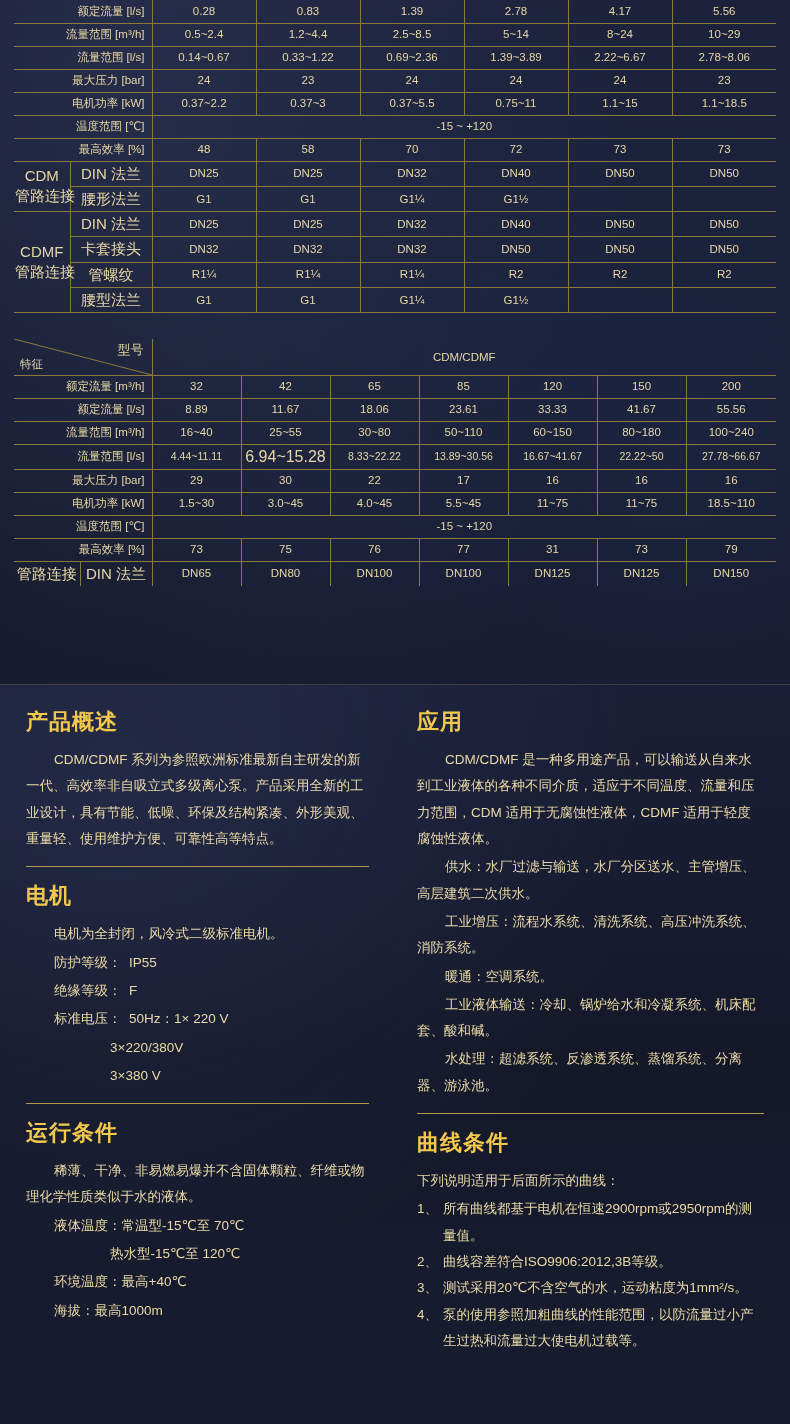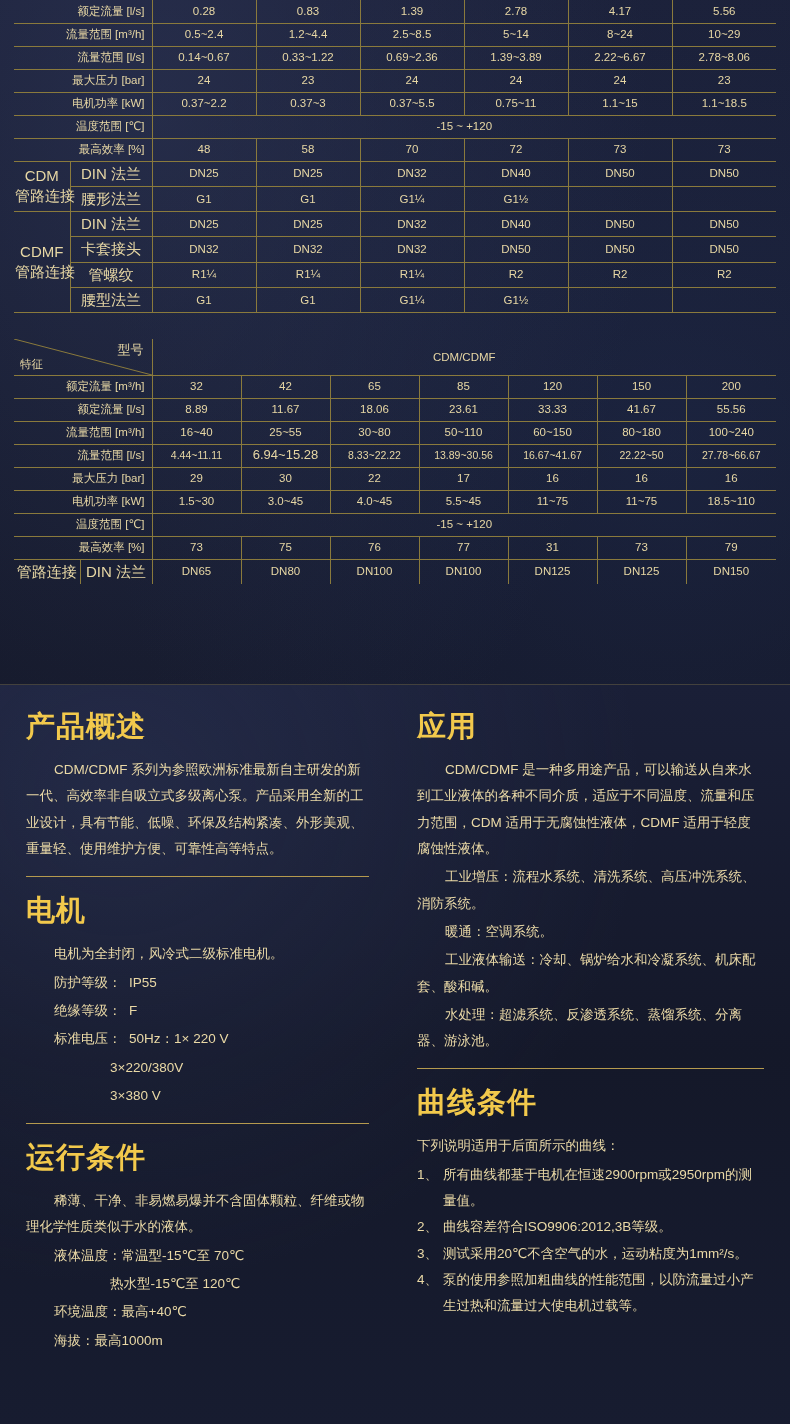--- a/index.html
+++ b/index.html
@@ -82,21 +82,21 @@
     background:
       radial-gradient(ellipse at 15% 15%, rgba(55,65,105,0.35), rgba(0,0,0,0) 55%),
       linear-gradient(180deg, #1a1f37 0%, #141829 50%, #171c30 100%);
     border-top: 1px solid rgba(200,175,100,0.25);
     display: flex;
   }
   .col { width: 395px; padding: 22px 26px 0 26px; }
   .col.right { padding-left: 22px; }
 
   h2.sec {
-    font-size: 29px;
+    font-size: 22px;
     color: #f2c94c;
     margin: 0 0 10px 0;
     font-weight: bold;
     letter-spacing: 1px;
   }
   .hr {
     border: none;
     border-top: 1px solid #b59a4e;
     margin: 14px 0 14px 0;
   }
@@ -314,21 +314,21 @@
           <td>25~55</td>
           <td>30~80</td>
           <td>50~110</td>
           <td>60~150</td>
           <td>80~180</td>
           <td class="noright">100~240</td>
         </tr>
         <tr>
           <td class="lbl noleft" colspan="2"><span>流量范围</span> <span class="unit">[l/s]</span></td>
           <td style="font-size:10.5px">4.44~11.11</td>
-          <td style="font-size:13px">6.94~15.28</td>
+          <td style="font-size:16px">6.94~15.28</td>
           <td style="font-size:10.5px">8.33~22.22</td>
           <td style="font-size:10.5px">13.89~30.56</td>
           <td style="font-size:10.5px">16.67~41.67</td>
           <td style="font-size:10.5px">22.22~50</td>
           <td class="noright" style="font-size:10.5px">27.78~66.67</td>
         </tr>
         <tr>
           <td class="lbl noleft" colspan="2"><span>最大压力</span> <span class="unit">[bar]</span></td>
           <td>29</td>
           <td>30</td>
@@ -399,20 +399,21 @@
       <p class="body indent">稀薄、干净、非易燃易爆并不含固体颗粒、纤维或物理化学性质类似于水的液体。</p>
       <p class="body ind1"><span>液体温度：</span><span>常温型-15℃至 70℃</span></p>
       <p class="body ind3">热水型-15℃至 120℃</p>
       <p class="body ind1"><span>环境温度：</span><span>最高+40℃</span></p>
       <p class="body ind1"><span>海拔：</span><span>最高1000m</span></p>
     </div>
 
     <div class="col right">
       <h2 class="sec">应用</h2>
       <p class="body indent">CDM/CDMF 是一种多用途产品，可以输送从自来水到工业液体的各种不同介质，适应于不同温度、流量和压力范围，CDM 适用于无腐蚀性液体，CDMF 适用于轻度腐蚀性液体。</p>
+      <p class="body indent"><span>供水</span><span>：水厂过滤与输送，水厂分区送水、主管增压、高层建筑二次供水。</span></p>
       <p class="body indent"><span>工业增压</span><span>：流程水系统、清洗系统、高压冲洗系统、消防系统。</span></p>
       <p class="body indent"><span>暖通</span><span>：空调系统。</span></p>
       <p class="body indent"><span>工业液体输送</span><span>：冷却、锅炉给水和冷凝系统、机床配套、酸和碱。</span></p>
       <p class="body indent"><span>水处理</span><span>：超滤系统、反渗透系统、蒸馏系统、分离器、游泳池。</span></p>
 
       <hr class="hr">
 
       <h2 class="sec">曲线条件</h2>
       <p class="body">下列说明适用于后面所示的曲线：</p>
       <div class="list-item">

